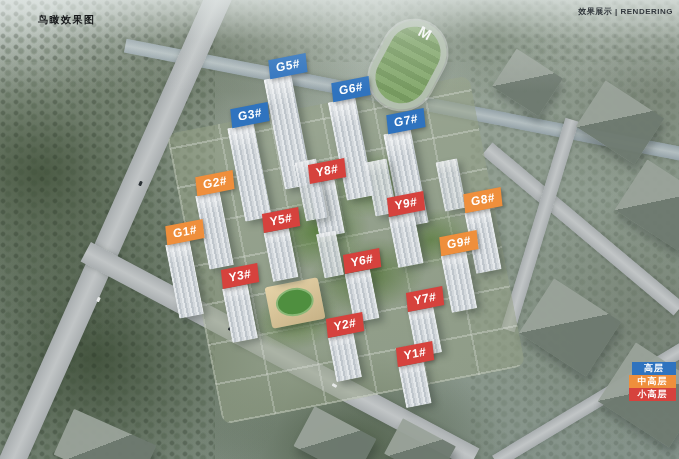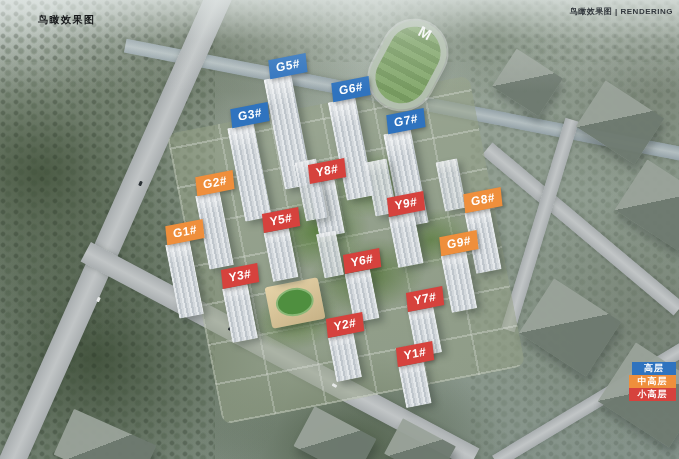--- a/index.html
+++ b/index.html
@@ -149,16 +149,16 @@
   <div class="tag" style="left: 345px; top: 325px; background: rgb(214, 66, 61);">Y2#</div>
   <div class="tag" style="left: 415px; top: 354px; background: rgb(214, 66, 61);">Y1#</div>
 
   <div class="legend">
     <div class="legend-row first" style="background: rgb(47, 115, 191);">高层</div>
     <div class="legend-row" style="background: rgb(239, 143, 60);">中高层</div>
     <div class="legend-row" style="background: rgb(214, 66, 61);">小高层</div>
   </div>
 
   <div class="title-left">鸟瞰效果图</div>
-  <div class="title-right">鸟瞰效果图 | RENDERING</div>
+  <div class="title-right">效果展示 | RENDERING</div>
 
   <div class="layer haze"></div>
 </div>
 
 </body></html>

